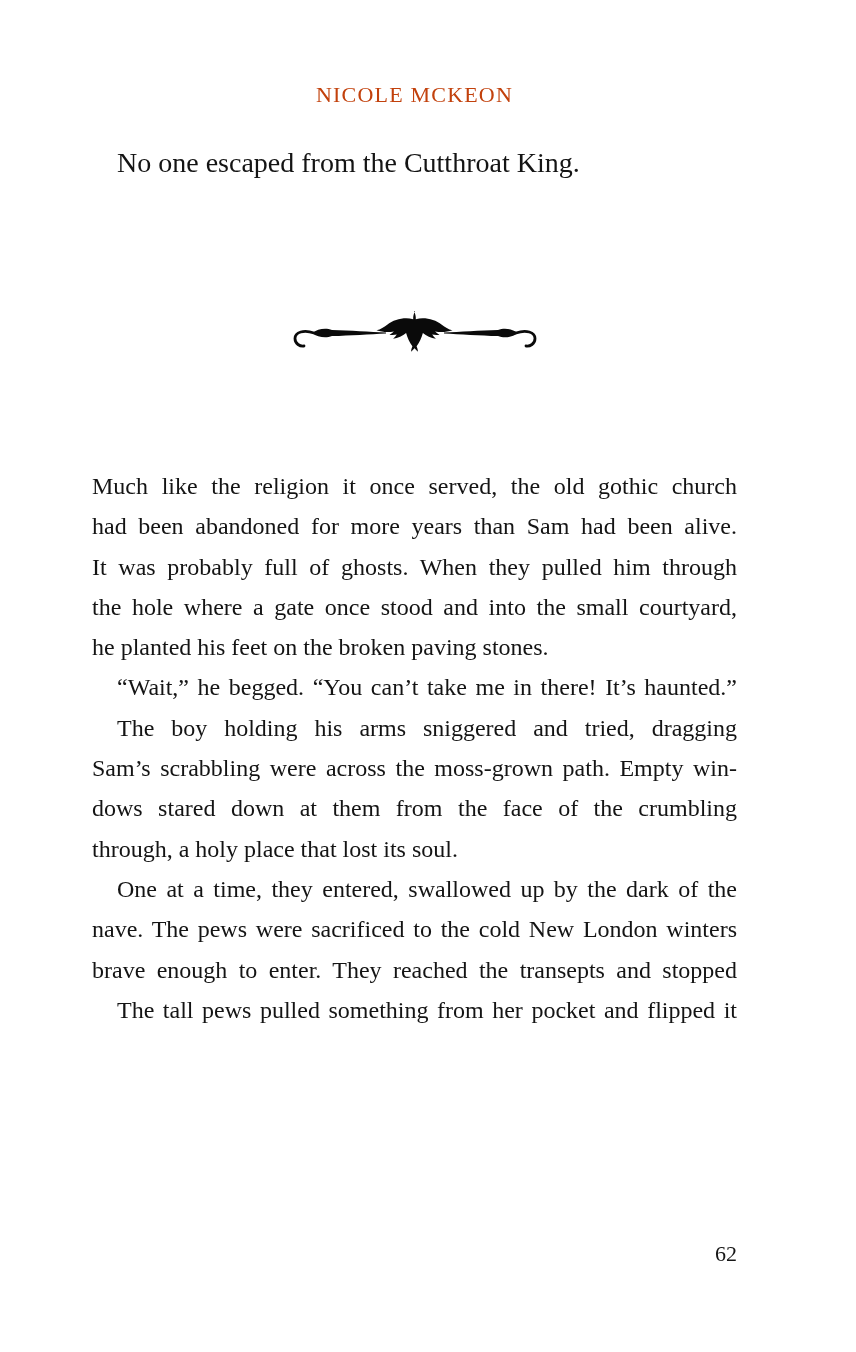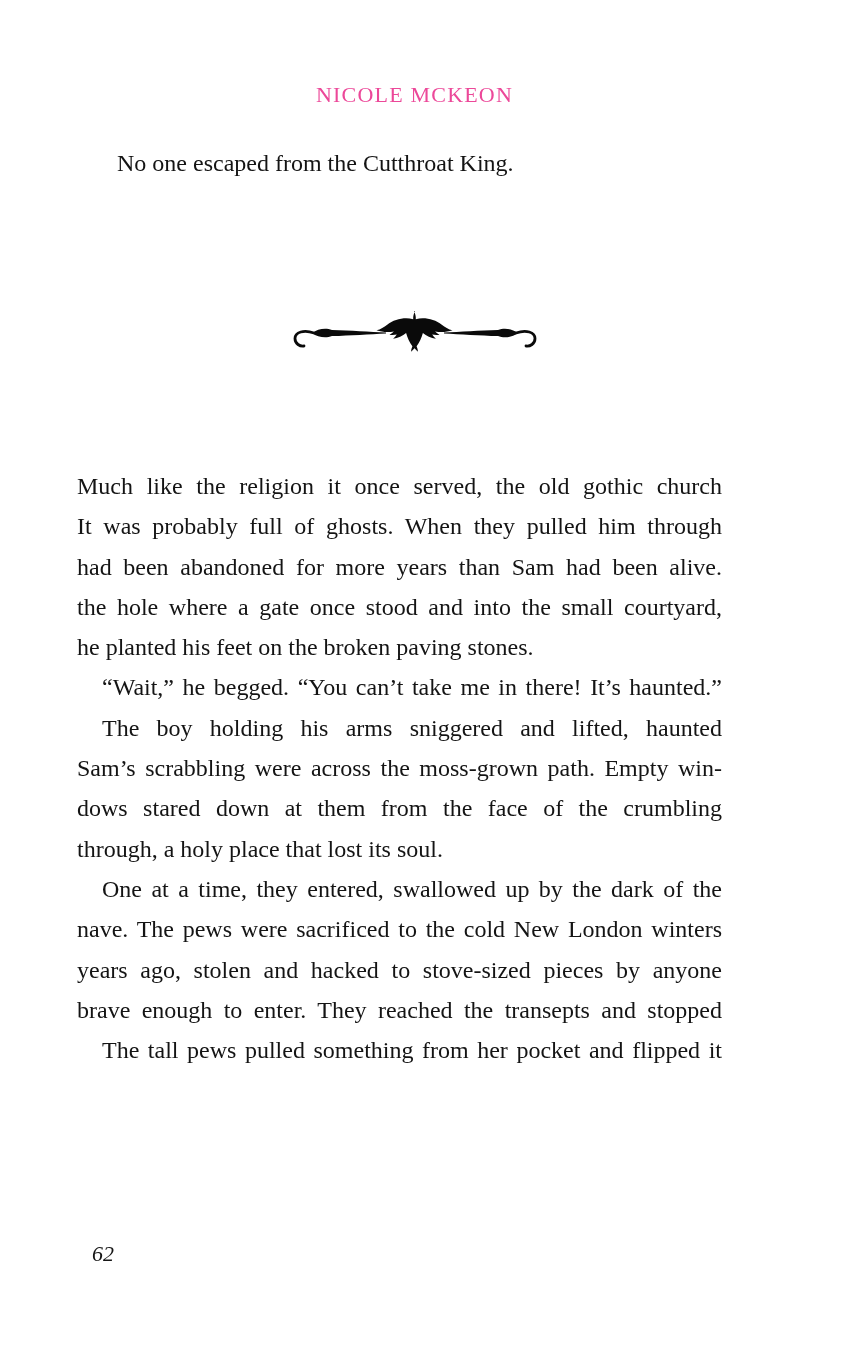--- a/index.html
+++ b/index.html
@@ -19,70 +19,69 @@
   }
   .running-header {
     position: absolute;
     top: 82px;
     left: 92px;
     width: 645px;
     text-align: center;
     font-size: 22px;
     letter-spacing: 1.2px;
     line-height: 26px;
-    color: #ec4899;
+    color: #c2410c;
   }
   .opening-line {
     position: absolute;
     top: 146px;
     left: 92px;
     width: 645px;
-    font-size: 24px;
+    font-size: 28px;
     line-height: 34px;
     text-indent: 25px;
     color: #141414;
   }
   .ornament {
     position: absolute;
     top: 303px;
     left: 92px;
     width: 645px;
     height: 56px;
     display: flex;
     align-items: center;
     justify-content: center;
     color: #0a0a0a;
   }
   .ornament svg { display: block; }
   .body-text {
     position: absolute;
     top: 466px;
-    left: 77px;
+    left: 92px;
     width: 645px;
     font-size: 24px;
   }
   .line {
     line-height: 40.3px;
     height: 40.3px;
     text-align: justify;
     white-space: normal;
     overflow: visible;
   }
   .line.j { text-align-last: justify; }
   .line.ind { text-indent: 25px; }
   .page-number {
     position: absolute;
     top: 1240px;
     left: 92px;
     width: 645px;
-    text-align: left;
+    text-align: right;
     font-size: 22px;
     line-height: 28px;
     color: #161616;
-    font-style: italic;
   }
 </style>
 </head>
 <body style="background: rgb(255, 255, 255); color: rgb(20, 20, 20);">
 
 <div class="page">
 
   <div class="running-header">NICOLE MCKEON</div>
 
   <div class="opening-line">No one escaped from the Cutthroat King.</div>
@@ -101,31 +100,30 @@
 
       <g transform="translate(250,0) scale(-1,1)">
         <path d="M24 30 C14 26.5 5 29 5 35.5 C5 41 10 43.5 14 43" fill="none" stroke="currentColor" stroke-width="2.8" stroke-linecap="round"></path>
         <path d="M22 30 C28 25.5 36 24.5 42 27 C60 27.5 80 28.8 96 29.6 L96 30.4 C80 31.2 60 32.5 42 33 C36 35.5 28 34.5 22 30 Z" fill="currentColor"></path>
       </g>
     </svg>
   </div>
 
   <div class="body-text">
       <div class="line j">Much like the religion it once served, the old gothic church</div>
+      <div class="line j">had been abandoned for more years than Sam had been alive.</div>
       <div class="line j">It was probably full of ghosts. When they pulled him through</div>
-      <div class="line j">had been abandoned for more years than Sam had been alive.</div>
       <div class="line j">the hole where a gate once stood and into the small courtyard,</div>
       <div class="line">he planted his feet on the broken paving stones.</div>
       <div class="line j ind">“Wait,” he begged. “You can’t take me in there! It’s haunted.”</div>
-      <div class="line j ind">The boy holding his arms sniggered and lifted, haunted</div>
+      <div class="line j ind">The boy holding his arms sniggered and tried, dragging</div>
       <div class="line j">Sam’s scrabbling were across the moss-grown path. Empty win-</div>
       <div class="line j">dows stared down at them from the face of the crumbling</div>
       <div class="line">through, a holy place that lost its soul.</div>
       <div class="line j ind">One at a time, they entered, swallowed up by the dark of the</div>
       <div class="line j">nave. The pews were sacrificed to the cold New London winters</div>
-      <div class="line j">years ago, stolen and hacked to stove-sized pieces by anyone</div>
       <div class="line j">brave enough to enter. They reached the transepts and stopped</div>
       <div class="line j ind">The tall pews pulled something from her pocket and flipped it</div>
     </div>
 
   <div class="page-number">62</div>
 
 </div>
 
 </body></html>

